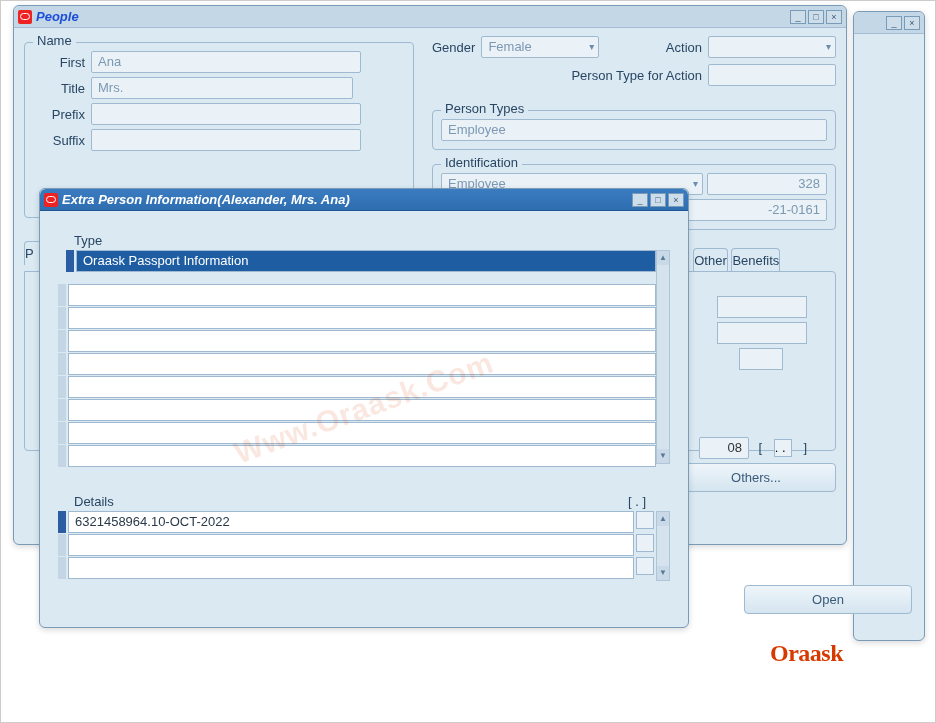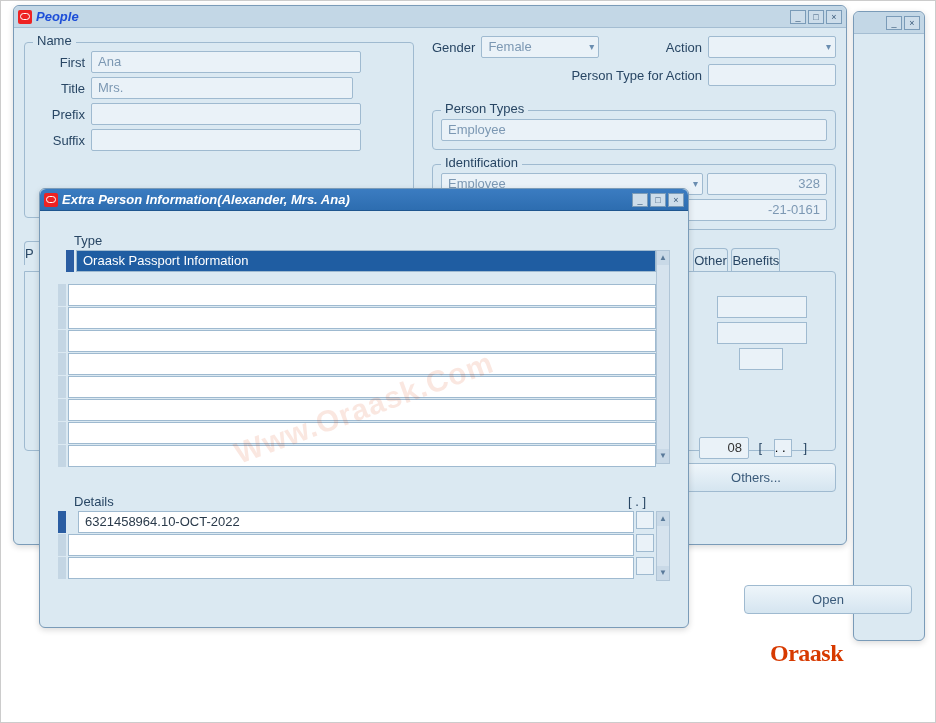--- a/index.html
+++ b/index.html
@@ -413,21 +413,21 @@
     </div>
 
     <div style="display:flex; align-items:flex-end; margin:26px 8px 2px 24px;">
       <span style="color:#284664;">Details</span>
       <span style="margin-left:auto; margin-right:24px; color:#284664;">[ . ]</span>
     </div>
     <div class="list-block" style="margin:0 8px;">
       <div class="list-rows" id="details-rows">
           <div style="display: flex; margin-bottom: 1px;">
             <div class="row-marker"></div>
-            <div class="list-field" style="flex: 1 1 0%; margin-left: 10px;">6321458964.10-OCT-2022</div>
+            <div class="list-field" style="flex: 1 1 0%;">6321458964.10-OCT-2022</div>
             <div class="detail-btn"></div>
           </div>
           <div style="display: flex; margin-bottom: 1px;">
             <div class="row-marker empty"></div>
             <div class="list-field" style="flex: 1 1 0%;"></div>
             <div class="detail-btn"></div>
           </div>
           <div style="display: flex; margin-bottom: 1px;">
             <div class="row-marker empty"></div>
             <div class="list-field" style="flex: 1 1 0%;"></div>

